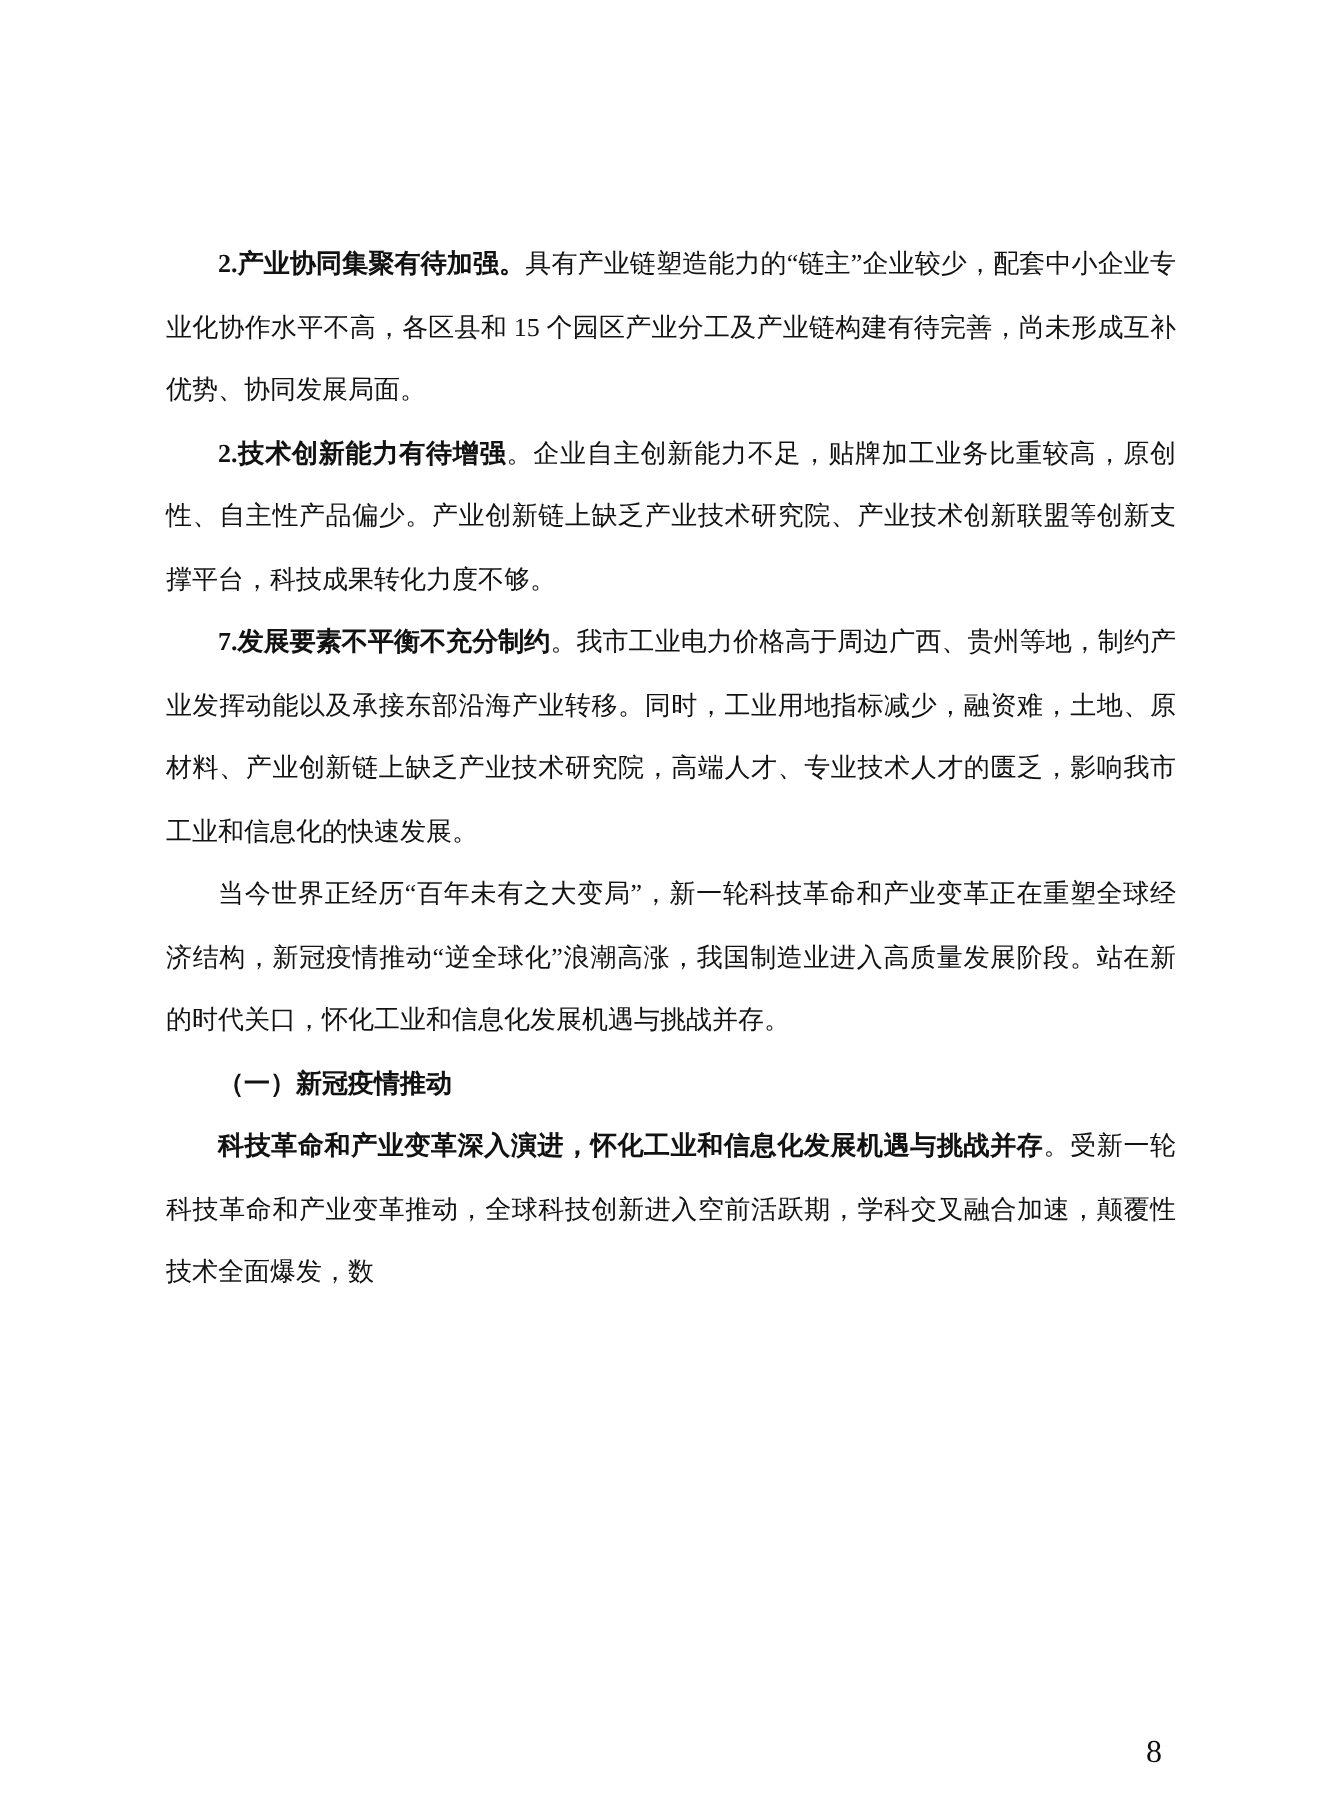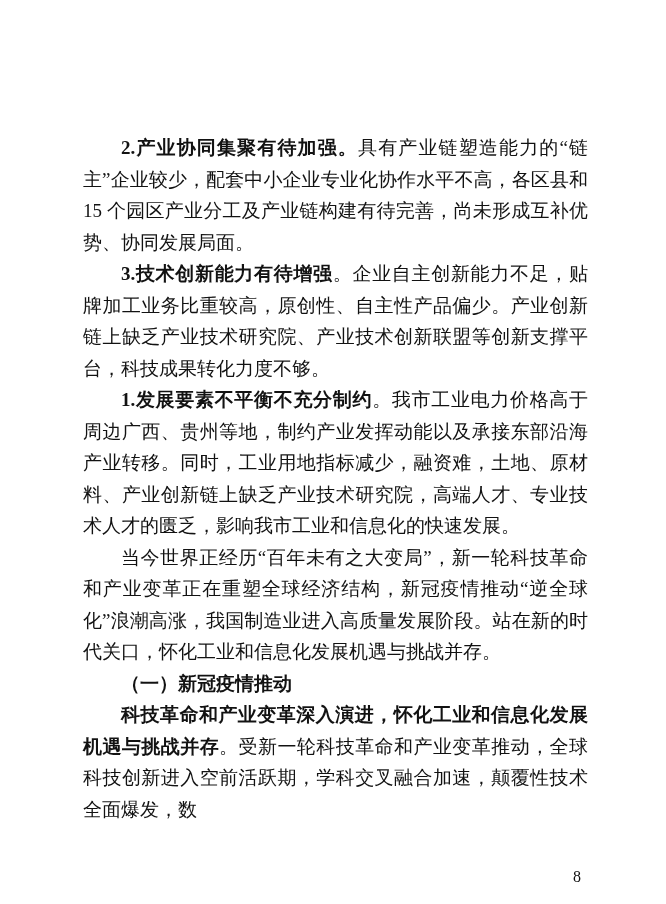--- a/index.html
+++ b/index.html
@@ -13,23 +13,23 @@
     height: 904px;
     margin: 0 auto;
     background: #ffffff;
     color: #121212;
     font-family: "Liberation Serif", "DejaVu Serif", serif;
     overflow: hidden;
   }
   .content {
     position: absolute;
     left: 83px;
-    top: 132px;
+    top: 116px;
     width: 505px;
-    font-size: 19px;
+    font-size: 13px;
     line-height: 31.5px;
     text-align: justify;
   }
   .para {
     margin: 0;
     text-indent: 2em;
   }
   .heading {
     margin: 0;
     text-indent: 2em;
@@ -48,23 +48,23 @@
   }
 </style>
 </head>
 <body>
 
 <div class="page">
   <div class="content">
 
     <p class="para"><span class="lead">2.产业协同集聚有待加强。</span><span>具有产业链塑造能力的“链主”企业较少，配套中小企业专业化协作水平不高，各区县和 15 个园区产业分工及产业链构建有待完善，尚未形成互补优势、协同发展局面。</span></p>
 
-    <p class="para"><span class="lead">3.技术创新能力有待增强</span><span>。企业自主创新能力不足，贴牌加工业务比重较高，原创性、自主性产品偏少。产业创新链上缺乏产业技术研究院、产业技术创新联盟等创新支撑平台，科技成果转化力度不够。</span></p>
+    <p class="para"><span class="lead">2.技术创新能力有待增强</span><span>。企业自主创新能力不足，贴牌加工业务比重较高，原创性、自主性产品偏少。产业创新链上缺乏产业技术研究院、产业技术创新联盟等创新支撑平台，科技成果转化力度不够。</span></p>
 
-    <p class="para"><span class="lead">1.发展要素不平衡不充分制约</span><span>。我市工业电力价格高于周边广西、贵州等地，制约产业发挥动能以及承接东部沿海产业转移。同时，工业用地指标减少，融资难，土地、原材料、产业创新链上缺乏产业技术研究院，高端人才、专业技术人才的匮乏，影响我市工业和信息化的快速发展。</span></p>
+    <p class="para"><span class="lead">7.发展要素不平衡不充分制约</span><span>。我市工业电力价格高于周边广西、贵州等地，制约产业发挥动能以及承接东部沿海产业转移。同时，工业用地指标减少，融资难，土地、原材料、产业创新链上缺乏产业技术研究院，高端人才、专业技术人才的匮乏，影响我市工业和信息化的快速发展。</span></p>
 
 
     <p class="para"><span>当今世界正经历“百年未有之大变局”，新一轮科技革命和产业变革正在重塑全球经济结构，新冠疫情推动“逆全球化”浪潮高涨，我国制造业进入高质量发展阶段。站在新的时代关口，怀化工业和信息化发展机遇与挑战并存。</span></p>
 
     <p class="heading">（一）新冠疫情推动</p>
 
     <p class="para"><span class="lead">科技革命和产业变革深入演进，怀化工业和信息化发展机遇与挑战并存</span><span>。受新一轮科技革命和产业变革推动，全球科技创新进入空前活跃期，学科交叉融合加速，颠覆性技术全面爆发，数</span></p>
 
   </div>
 

